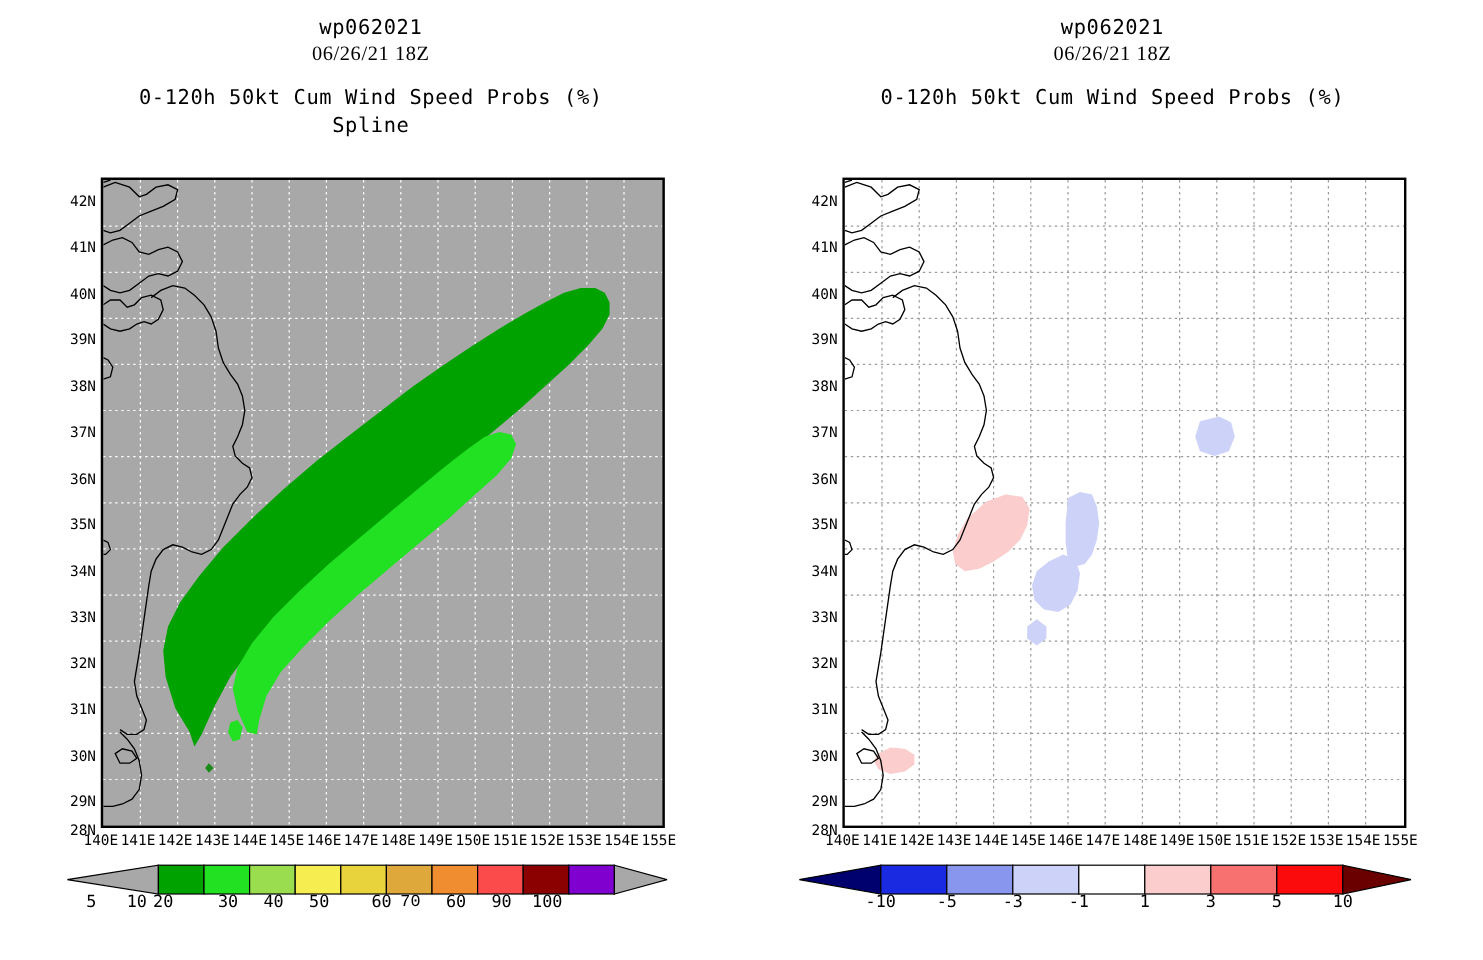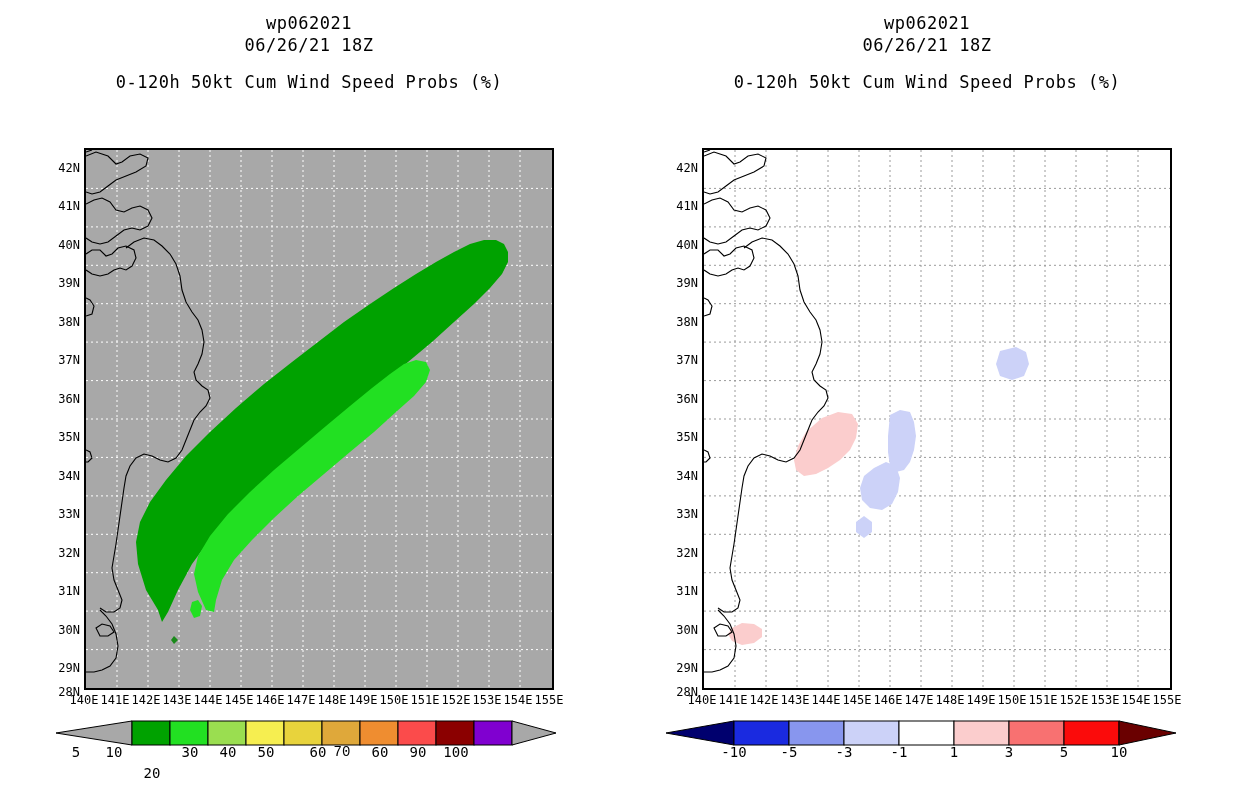--- a/index.html
+++ b/index.html
@@ -7,21 +7,21 @@
     width:1236px;height:800px;
     font-family:"DejaVu Sans Mono","Liberation Mono",monospace;
     color:#000;overflow:hidden;position:relative;
   }
   .panel{position:absolute;top:0;height:636px;width:618px;}
   .panel.left{left:0;}
   .panel.right{left:618px;}
 
   .titles{position:absolute;left:0;width:618px;top:12px;text-align:center;}
   .t-storm{font-size:17px;letter-spacing:.5px;line-height:22px;}
-  .t-date{font-size:17px;letter-spacing:.5px;line-height:22px;}
+  .t-date{font-size:17px;letter-spacing:.5px;line-height:22px;font-family:Liberation Serif, serif;}
   .t-main{font-size:17px;letter-spacing:.5px;line-height:24px;margin-top:14px;}
   .t-sub{font-size:17px;letter-spacing:.5px;line-height:22px;}
 
   
   .plotwrap{position:absolute;}
   .plotbox{position:absolute;border:2px solid #000;box-sizing:border-box;overflow:hidden;}
   .plotbox.grayfill{background:#a8a8a8;}
   .plotbox.whitefill{background:#ffffff;}
 
   .ylab{position:absolute;font-size:12px;text-align:right;width:40px;line-height:12px;letter-spacing:0px;}
@@ -31,20 +31,21 @@
   svg{display:block;}
 </style>
 </head>
 <body>
 
 <div class="panel left">
   <div class="titles">
     <div class="t-storm">wp062021</div>
     <div class="t-date">06/26/21  18Z</div>
     <div class="t-main">0-120h 50kt Cum Wind Speed Probs (%)</div>
+    <div class="t-sub">Spline</div>
   </div>
 
   <div class="plotwrap">
     <div class="plotbox grayfill" id="box-left" style="left:84px;top:148px;width:470px;height:542px;">
       <svg width="466" height="538" viewBox="0 0 466 538">
         <g>
           <g stroke="#ffffff" stroke-width="1" stroke-dasharray="2,3">
             <line x1="31" y1="0" x2="31" y2="538"></line>
               <line x1="62" y1="0" x2="62" y2="538"></line>
             <line x1="93" y1="0" x2="93" y2="538"></line>
@@ -168,21 +169,21 @@
         <rect x="304" y="3" width="38" height="24" fill="#ef8d30"></rect>
         <rect x="342" y="3" width="38" height="24" fill="#fb4b4b"></rect>
         <rect x="380" y="3" width="38" height="24" fill="#8b0000"></rect>
         <rect x="418" y="3" width="38" height="24" fill="#8000d0"></rect>
       </g>
       <polygon points="456,3 456,27 500,15" fill="#a8a8a8" stroke="#000" stroke-width="1"></polygon>
     </svg>
     <div class="cbar-labels" style="left:0;top:744px;width:618px;">
       <span style="left:56px;">5</span>
       <span style="left:94px;">10</span>
-      <span style="left:132px;margin-top:21px;">20</span>
+      <span style="left:116px;">20</span>
       <span style="left:170px;">30</span>
       <span style="left:208px;">40</span>
       <span style="left:246px;">50</span>
       <span style="left:298px;">60</span>
       <span style="left:322px;font-family:Liberation Mono, monospace;">70</span>
       <span style="left:360px;">60</span>
       <span style="left:398px;text-align:center;">90</span>
       <span style="left:436px;">100</span>
     </div>
   </div>

